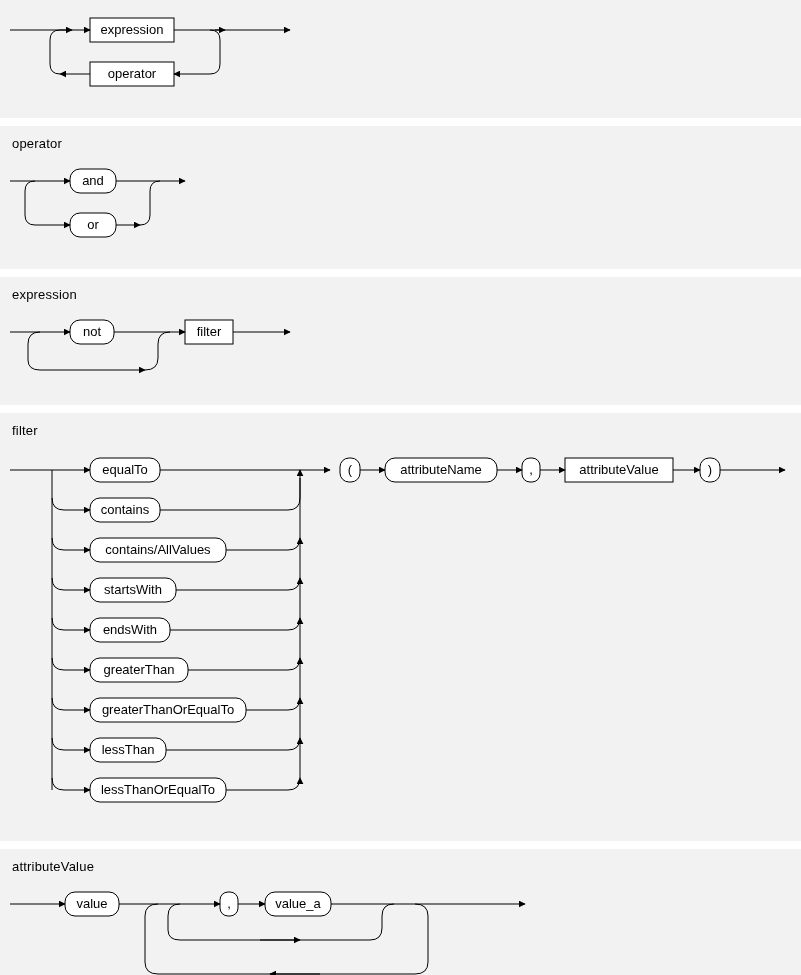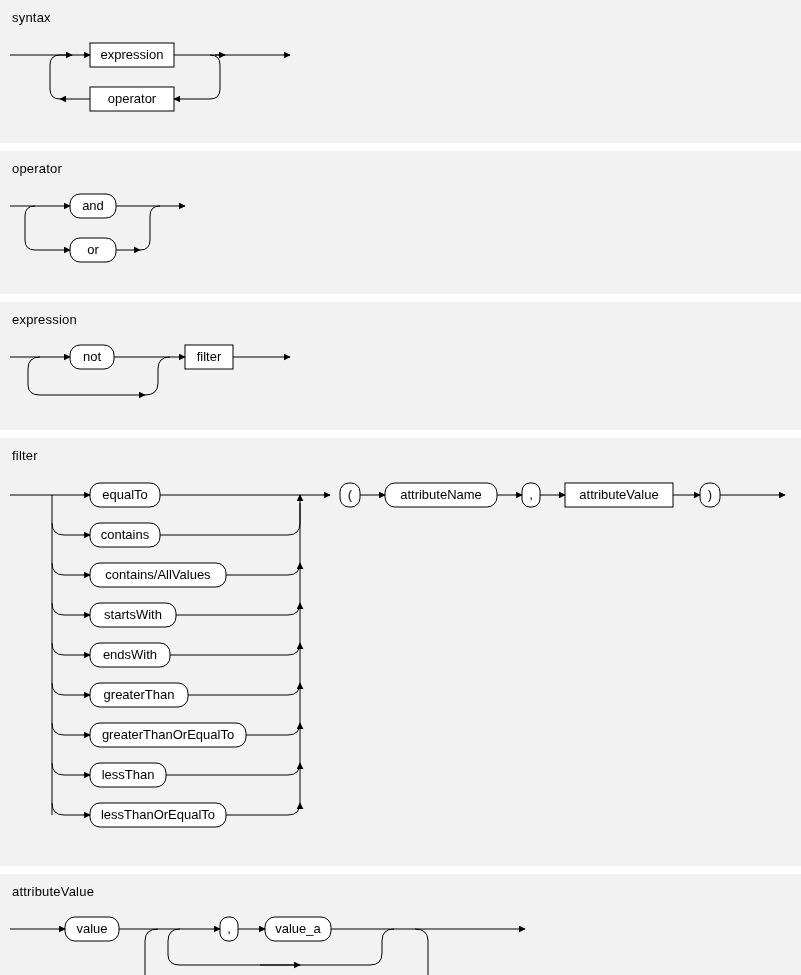--- a/index.html
+++ b/index.html
@@ -19,21 +19,20 @@
     font-size: 13px;
     margin: 0 0 10px 2px;
     letter-spacing: .2px;
   }
   svg { display: block; }
 </style>
 </head>
 <body>
 
 <div class="panel">
-  <div class="panel-title">syntax</div>
   <svg width="300" height="90">
     <defs>
       <marker id="arr" viewBox="0 0 10 10" refX="9" refY="5" markerWidth="7" markerHeight="7" orient="auto">
         <path d="M0,0 L10,5 L0,10 z" fill="#000"></path>
       </marker>
     </defs>
 
     <rect x="80" y="8" width="84" height="24" fill="#fff" stroke="#000"></rect>
     <text x="122" y="24" text-anchor="middle" font-size="13">expression</text>
 

